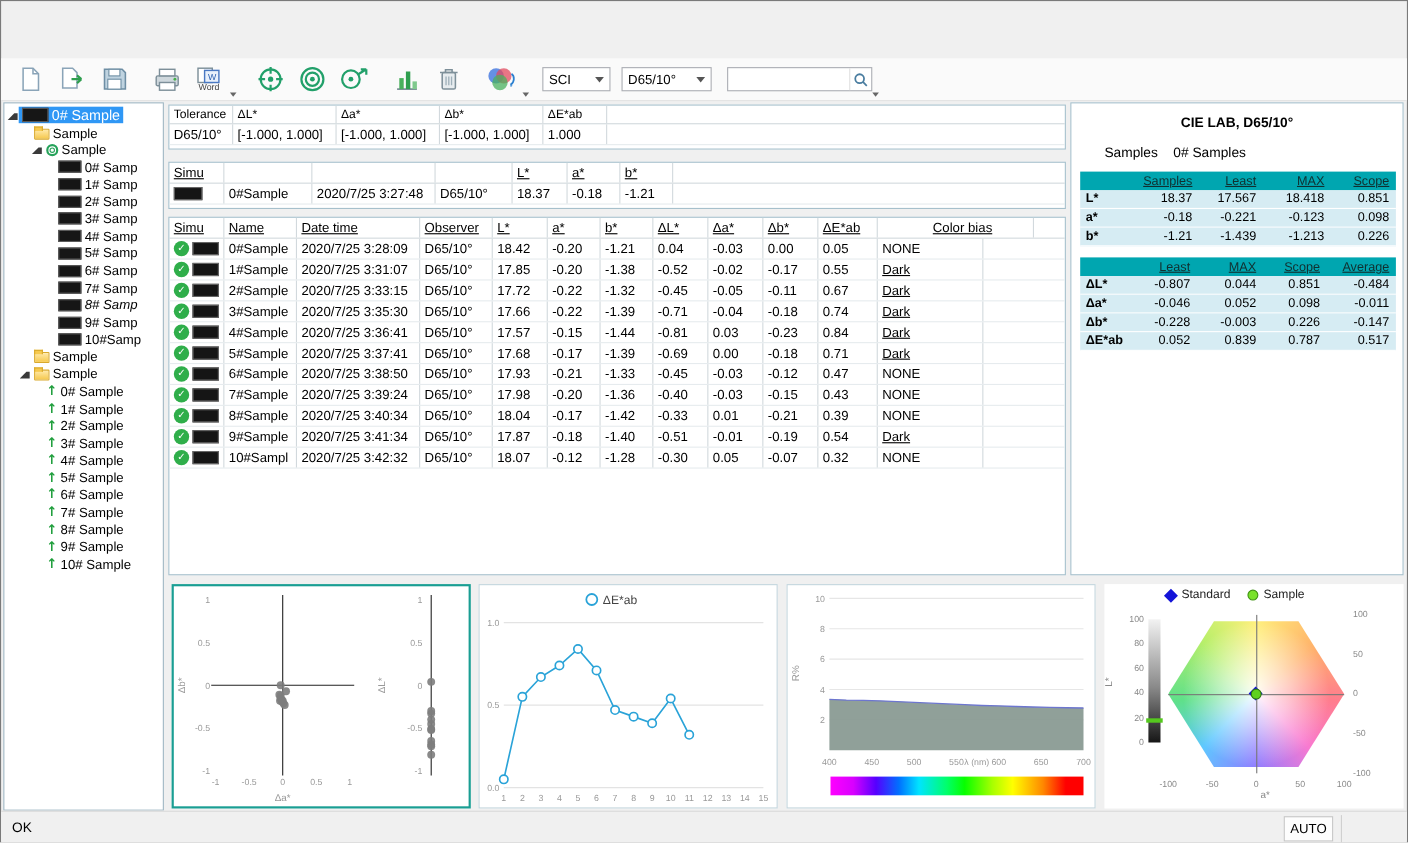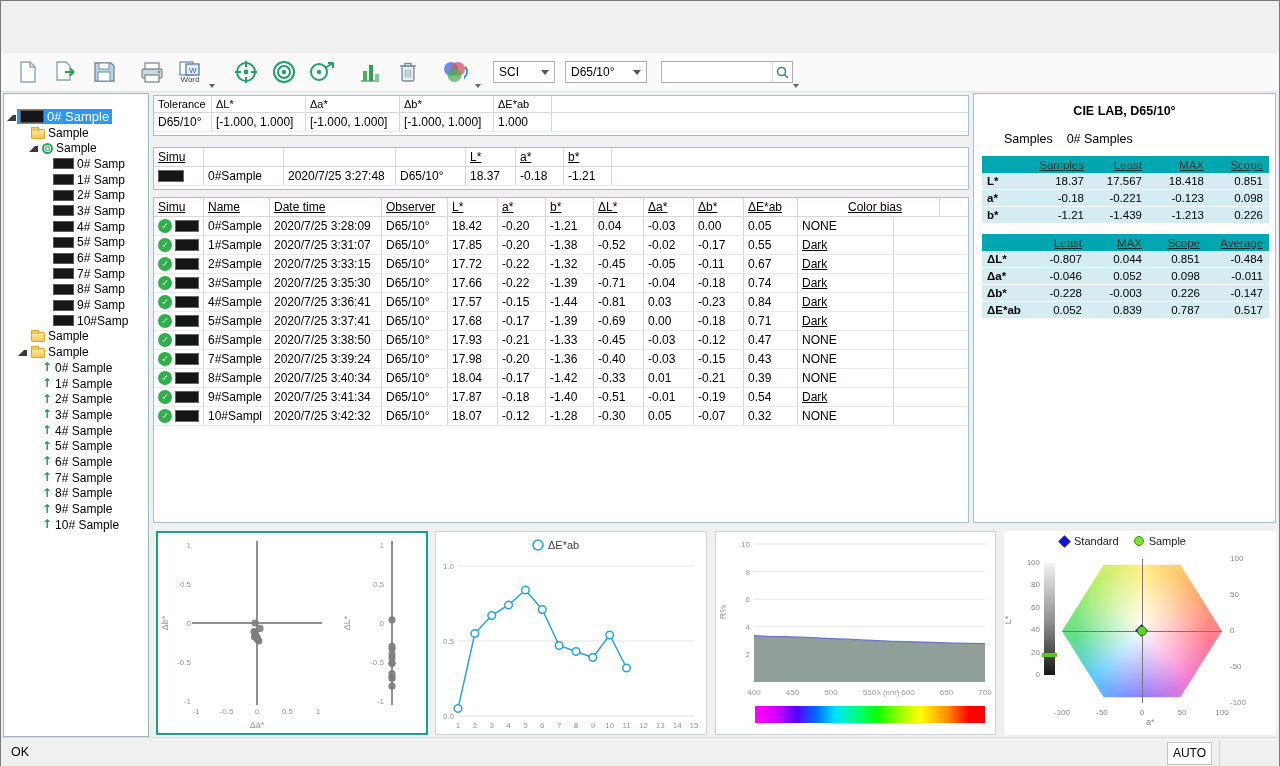--- a/index.html
+++ b/index.html
@@ -35,21 +35,21 @@
   .group-caret{width:0;height:0;border-left:3.5px solid transparent;border-right:3.5px solid transparent;border-top:4px solid #666;align-self:flex-end;margin:0 2px 3px 0;}
   .combo{height:22px;border:1px solid #abadb3;background:#fff;display:flex;align-items:center;padding:0 5px;margin-left:10px;font-size:12px;}
   .combo .caret{width:0;height:0;border-left:4px solid transparent;border-right:4px solid transparent;border-top:5px solid #555;margin-left:8px;}
   .combo.sci{width:62px;justify-content:space-between;}
   .combo.ill{width:82px;justify-content:space-between;}
   .searchbox{height:22px;width:132px;border:1px solid #abadb3;background:#fff;margin-left:14px;display:flex;align-items:center;}
   .searchbox input{flex:1;border:none;outline:none;height:100%;padding:0 4px;font-size:12px;min-width:0;background:transparent;}
   .searchbox .mag{width:20px;display:flex;align-items:center;justify-content:center;border-left:1px solid #e0e0e0;height:100%;}
 
   
-  .tree-panel{position:absolute;left:2px;top:92px;width:146px;height:644px;background:#fff;border:1px solid #9fb6c2;overflow:hidden;padding-top:15px;}
+  .tree-panel{position:absolute;left:2px;top:92px;width:146px;height:644px;background:#fff;border:1px solid #9fb6c2;overflow:hidden;padding-top:3px;}
   .tree-item{height:15.7px;display:flex;align-items:center;white-space:nowrap;cursor:default;}
   .expander{display:inline-block;width:9px;height:9px;margin-right:1px;flex:0 0 9px;}
   .expander.on{width:0;height:0;flex-basis:9px;border-left:6px solid transparent;border-bottom:6px solid #3a3a3a;margin-top:2px;}
   .node{display:inline-flex;align-items:center;gap:3px;padding:0 3px;height:15px;}
   .node.selected{background:#2f97f5;color:#fff;font-size:13px;}
   .ti{display:inline-block;flex:0 0 auto;}
   .ti-swatch{width:21px;height:11px;background:#161616;border:1px solid #5a5a5a;}
   .node.selected .ti-swatch{width:24px;height:13px;}
   .ti-folder{width:14px;height:10px;background:linear-gradient(#ffe9a8,#f6c94e);border:1px solid #d9a92c;border-radius:1px;position:relative;margin-top:2px;}
   .ti-folder::before{content:'';position:absolute;top:-3px;left:-1px;width:6px;height:3px;background:#f6c94e;border:1px solid #d9a92c;border-bottom:none;}
@@ -309,21 +309,21 @@
           <span class="tree-label">6# Samp</span>
         </span>
       </div>
       <div class="tree-item" style="padding-left: 36px;">
         <span class="expander"></span>
         <span class="node">
           <span class="ti ti-swatch"></span>
           <span class="tree-label">7# Samp</span>
         </span>
       </div>
-      <div class="tree-item" style="padding-left: 36px;">
+      <div class="tree-item" style="padding-left: 36px; font-style: italic;">
         <span class="expander"></span>
         <span class="node">
           <span class="ti ti-swatch"></span>
           <span class="tree-label">8# Samp</span>
         </span>
       </div>
       <div class="tree-item" style="padding-left: 36px;">
         <span class="expander"></span>
         <span class="node">
           <span class="ti ti-swatch"></span>

